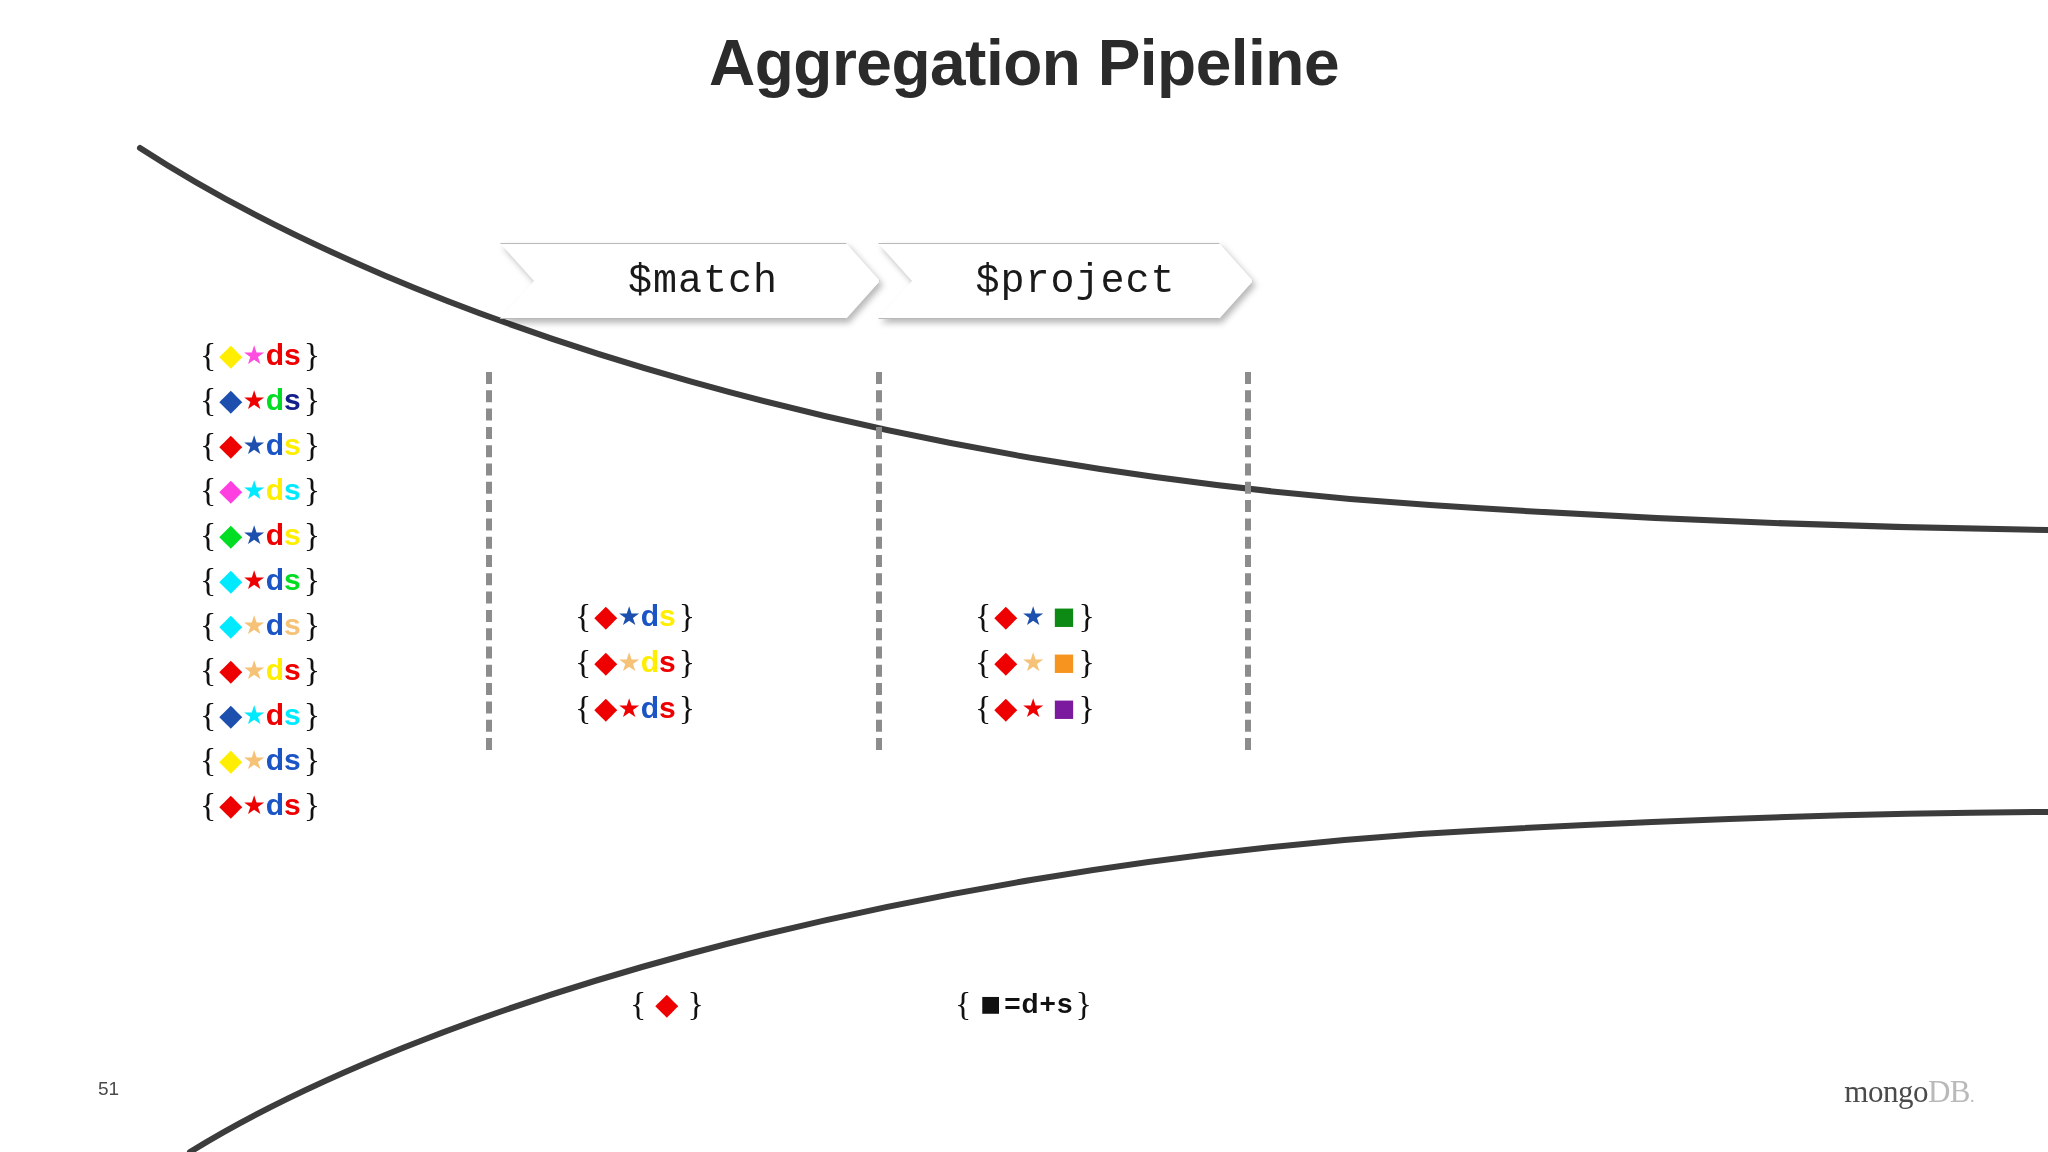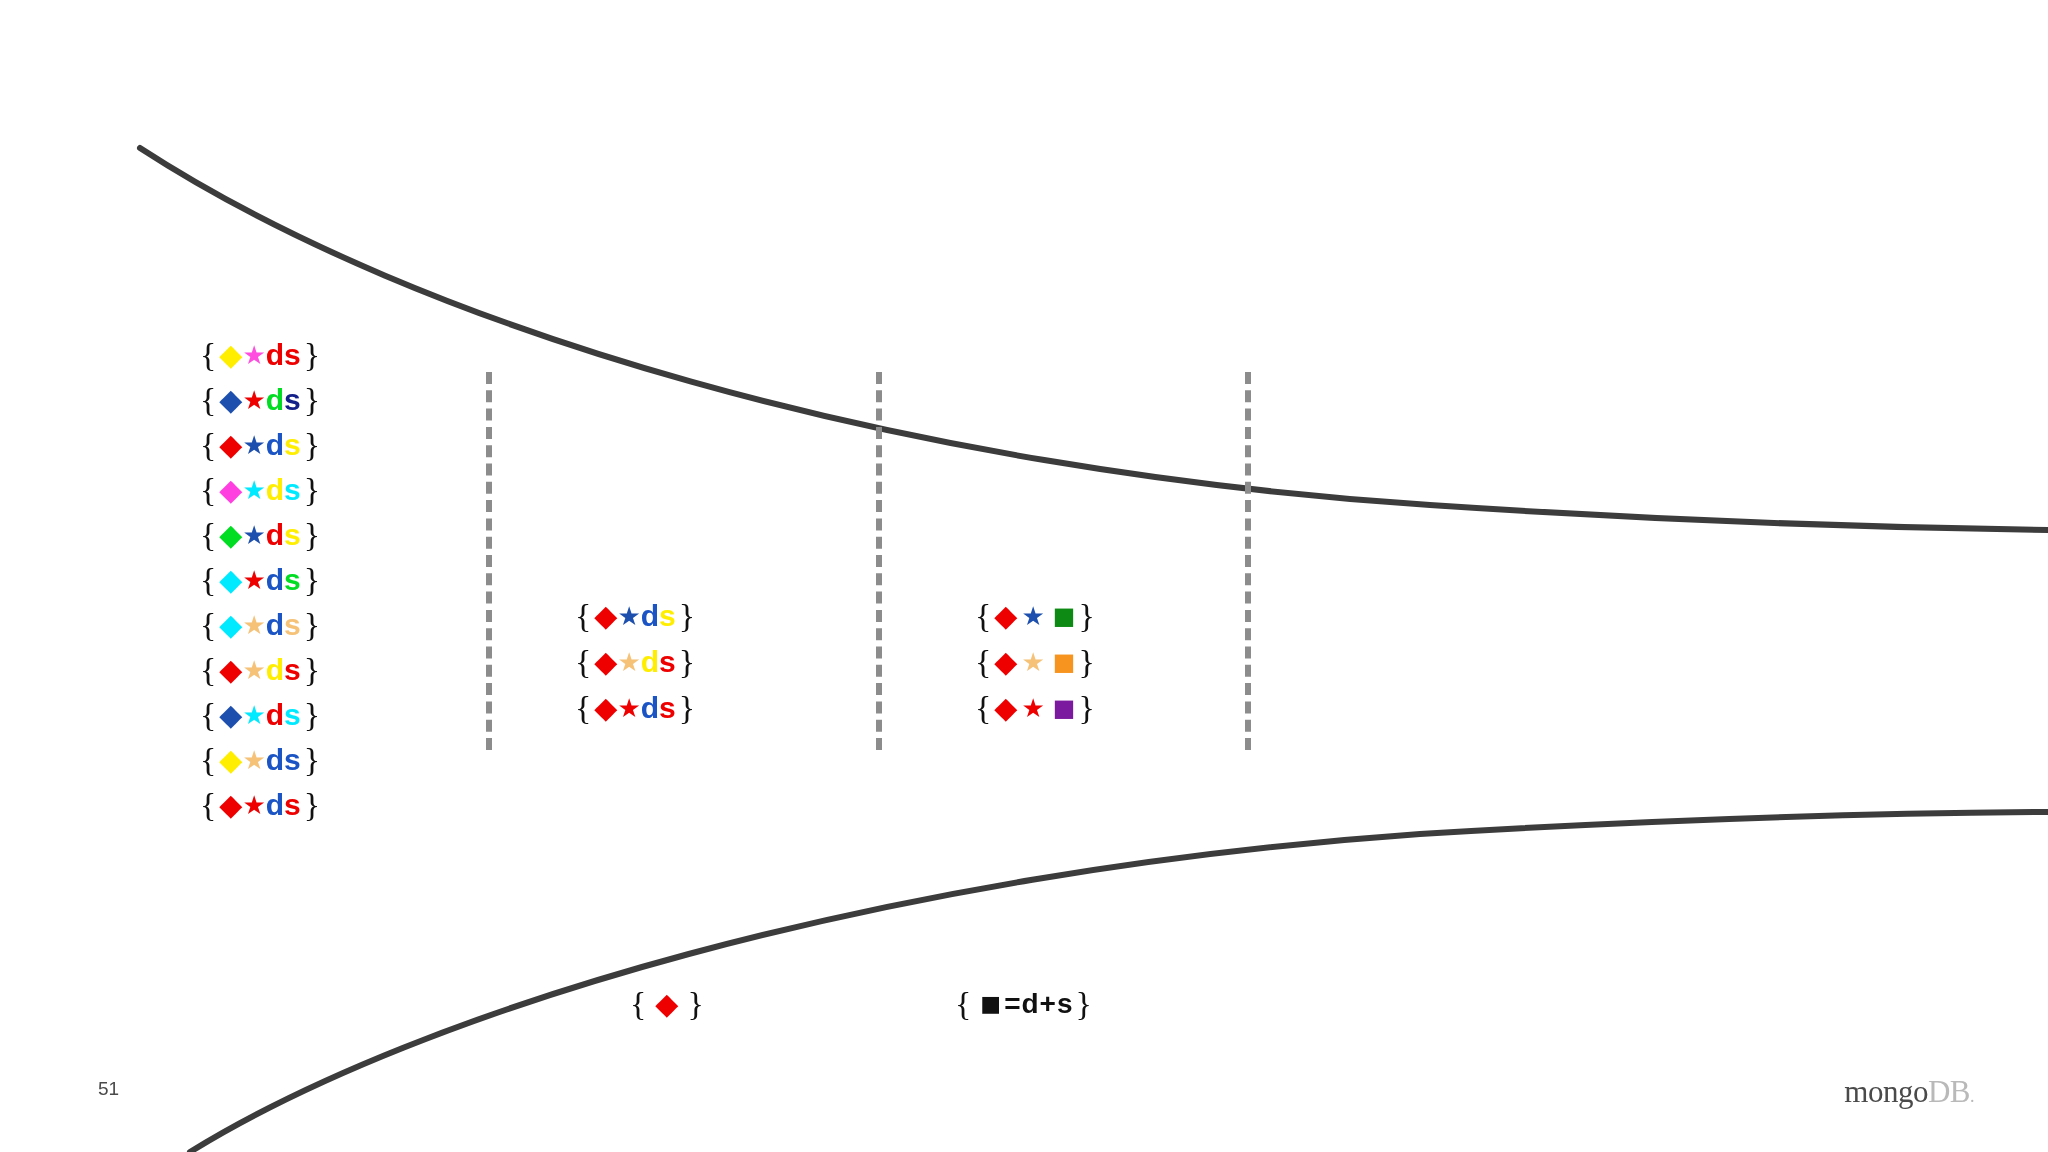--- a/index.html
+++ b/index.html
@@ -168,31 +168,38 @@
   }
   #mongodb-logo .mongo { color: #4a4a4a; margin-top: 29px; }
   #mongodb-logo .db    { color: #b9b9b9; }
   #mongodb-logo .dot   { color: #b9b9b9; font-size: 18px; }
 </style>
 </head>
 <body>
 
 <div id="slide">
 
+  <div id="slide-title">Aggregation Pipeline</div>
 
   <svg id="funnel" viewBox="0 0 2048 1152" preserveAspectRatio="none" xmlns="http://www.w3.org/2000/svg">
     <path d="M 140 148 C 420 330, 900 470, 1430 505 C 1700 523, 1900 528, 2048 530" fill="none" stroke="#3c3c3c" stroke-width="6" stroke-linecap="round"></path>
     <path d="M 190 1152 C 420 1010, 880 872, 1420 834 C 1700 817, 1900 813, 2048 812" fill="none" stroke="#3c3c3c" stroke-width="6" stroke-linecap="round"></path>
   </svg>
 
   <div class="divider" style="left:486px; top:372px; height:378px;"></div>
   <div class="divider" style="left:876px; top:372px; height:378px;"></div>
   <div class="divider" style="left:1245px; top:372px; height:378px;"></div>
 
   <div id="pipeline-banner">
+    <div class="chevron first">
+      <span>$match</span>
+    </div>
+    <div class="chevron second">
+      <span>$project</span>
+    </div>
   </div>
 
   <div id="source-column" class="doc-column" style="left:200px; top:332px;">
       <div class="doc-row">
         <span class="brace left">{</span>
         <span class="glyph diamond" style="color: rgb(255, 238, 0);">◆</span>
         <span class="glyph star" style="color: rgb(255, 77, 224);">★</span>
         <span class="letter" style="color: rgb(238, 0, 0);">d</span>
         <span class="letter" style="color: rgb(238, 0, 0);">s</span>
         <span class="brace right">}</span>

